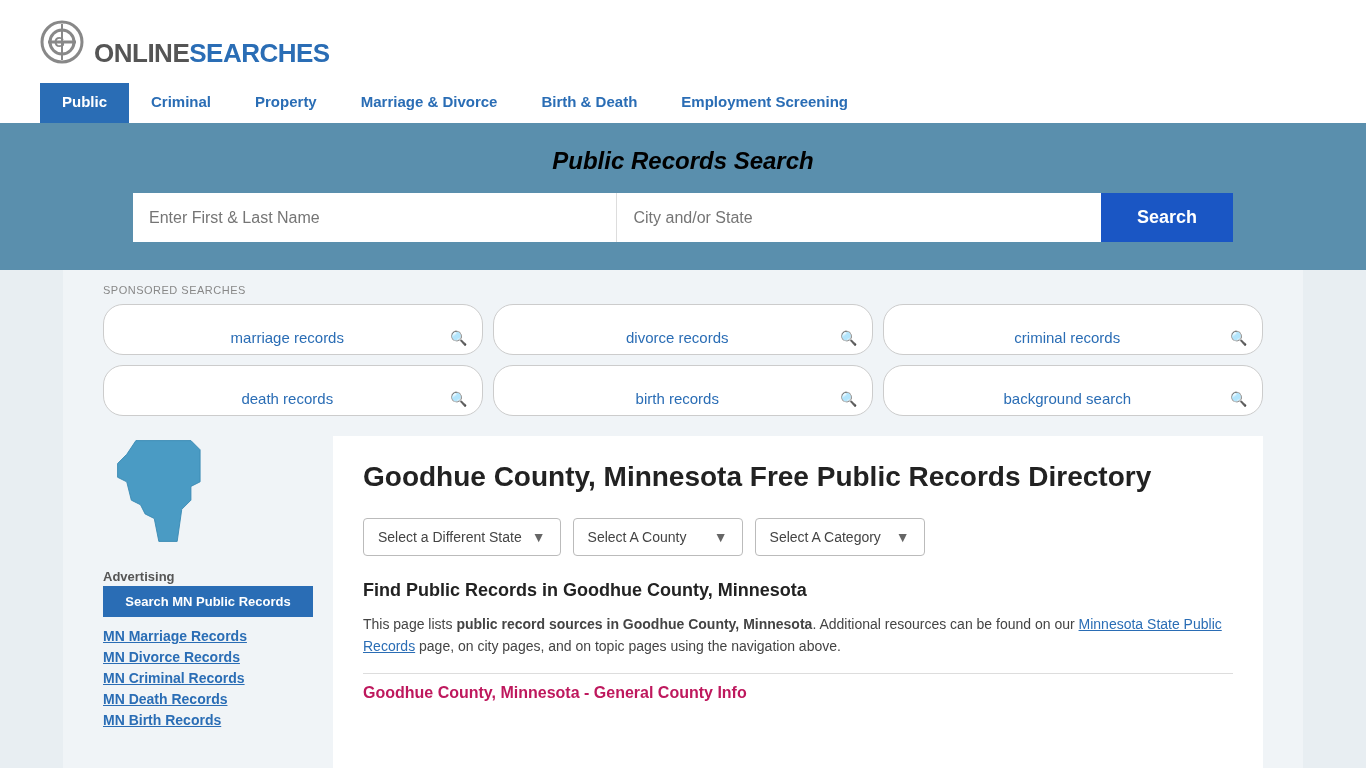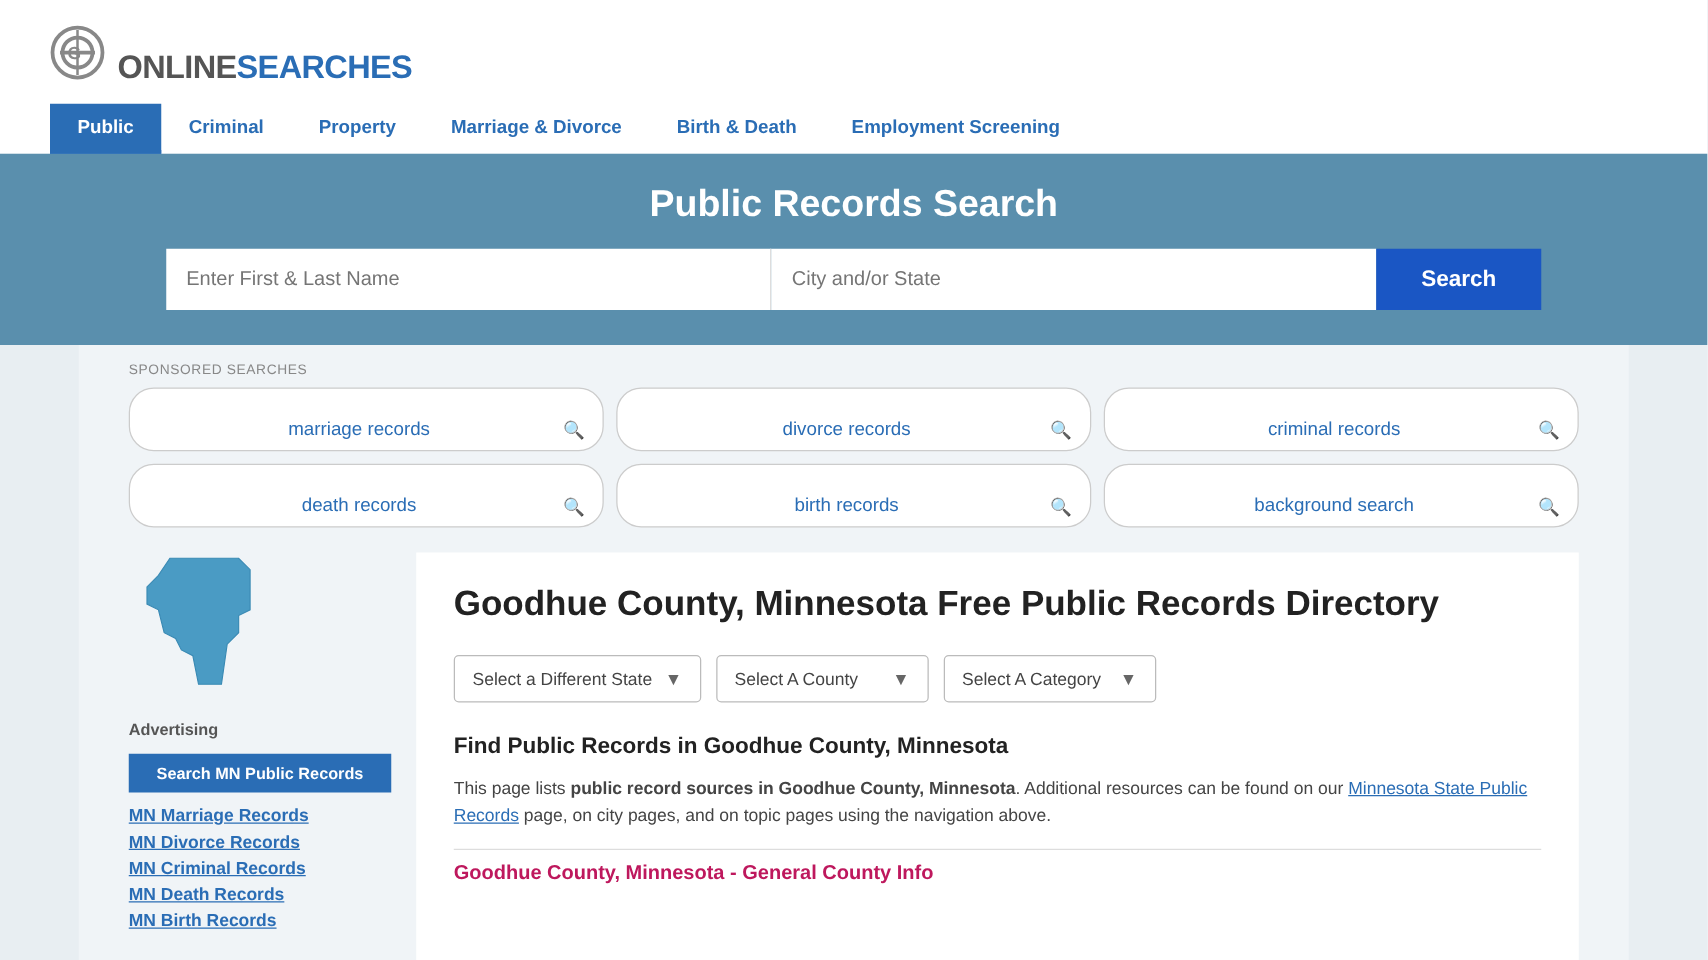--- a/index.html
+++ b/index.html
@@ -65,24 +65,25 @@
       border-bottom: 3px solid #2a6db5;
     }
 
     
     .search-banner {
       background: #5a8fad;
       padding: 24px 40px 28px 40px;
     }
     .search-banner-title {
       text-align: center;
-      color: #ffffff;
-      font-size: 30px;
+      color: #000000;
+      font-size: 24px;
       font-weight: 700;
       margin-bottom: 18px;
+      font-style: italic;
     }
     .search-form {
       display: flex;
       gap: 0;
       max-width: 1100px;
       margin: 0 auto;
     }
     .search-input {
       flex: 1;
       padding: 14px 16px;
@@ -165,21 +166,21 @@
       margin-bottom: 20px;
     }
     .mn-map {
       width: 130px;
       height: 110px;
     }
     .sidebar-ad-label {
       font-size: 13px;
       font-weight: 700;
       color: #555;
-      margin-bottom: 12px;
+      margin-bottom: 2px;
     }
     .sidebar-ad-btn {
       background: #2a6db5;
       color: #fff;
       font-size: 13px;
       font-weight: 700;
       padding: 8px 12px;
       border: none;
       cursor: pointer;
       display: block;

